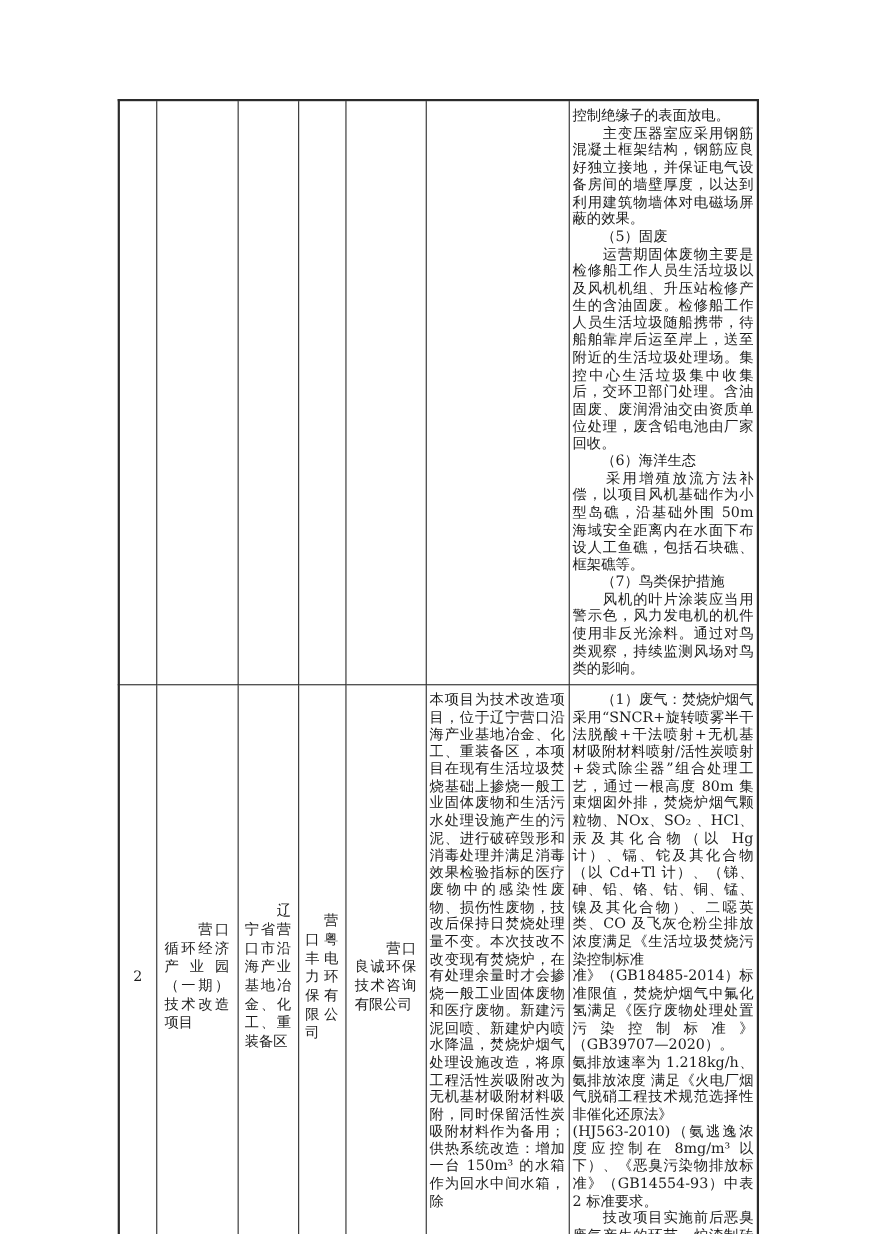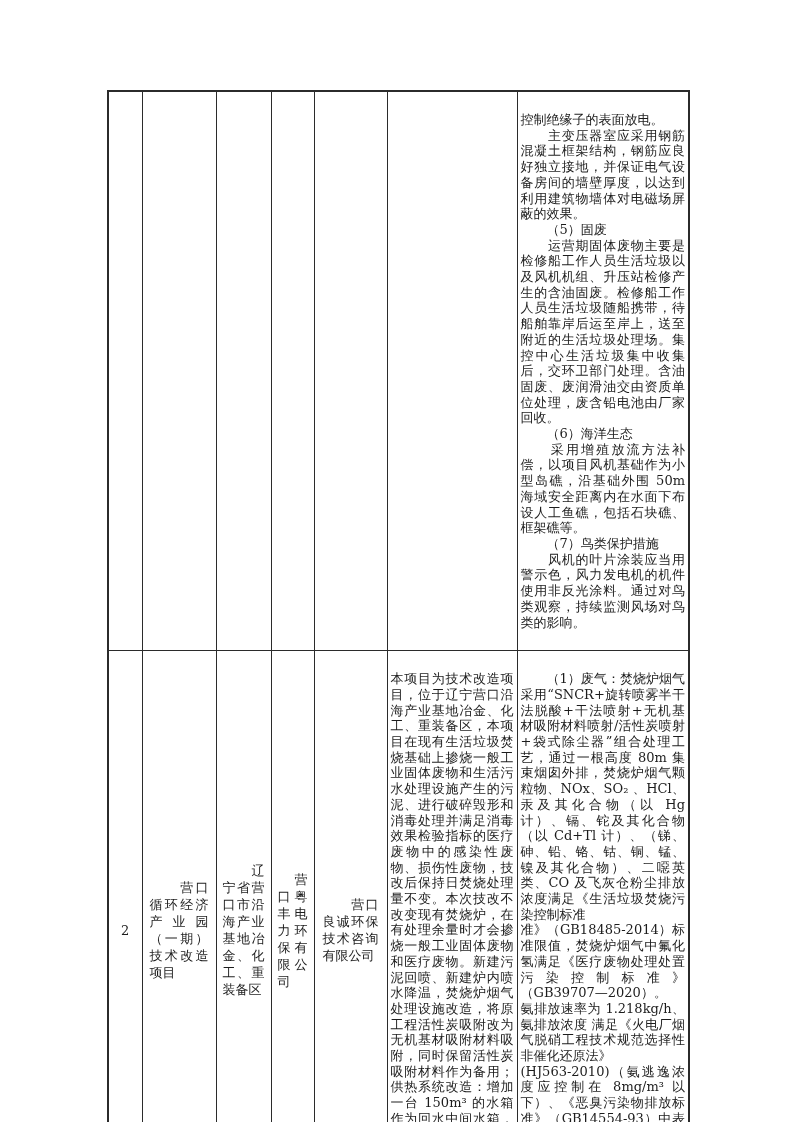--- a/index.html
+++ b/index.html
@@ -50,21 +50,21 @@
     line-height: 17px;
   }
   td.p7 { padding: 0 7px; }
   td.p6 { padding: 0 6px; }
   td.p6n { padding: 0 6px; }
   td.p8 { padding: 0 8px; }
   td.body-cell {
     vertical-align: top;
     text-align: justify;
     line-height: 15.7px;
-    padding: 20px 3px;
+    padding: 6px 3px;
   }
 </style>
 </head>
 <body>
 
 <div class="page">
   <table class="doc-table">
     <colgroup>
       <col class="c0">
         <col class="c1">

